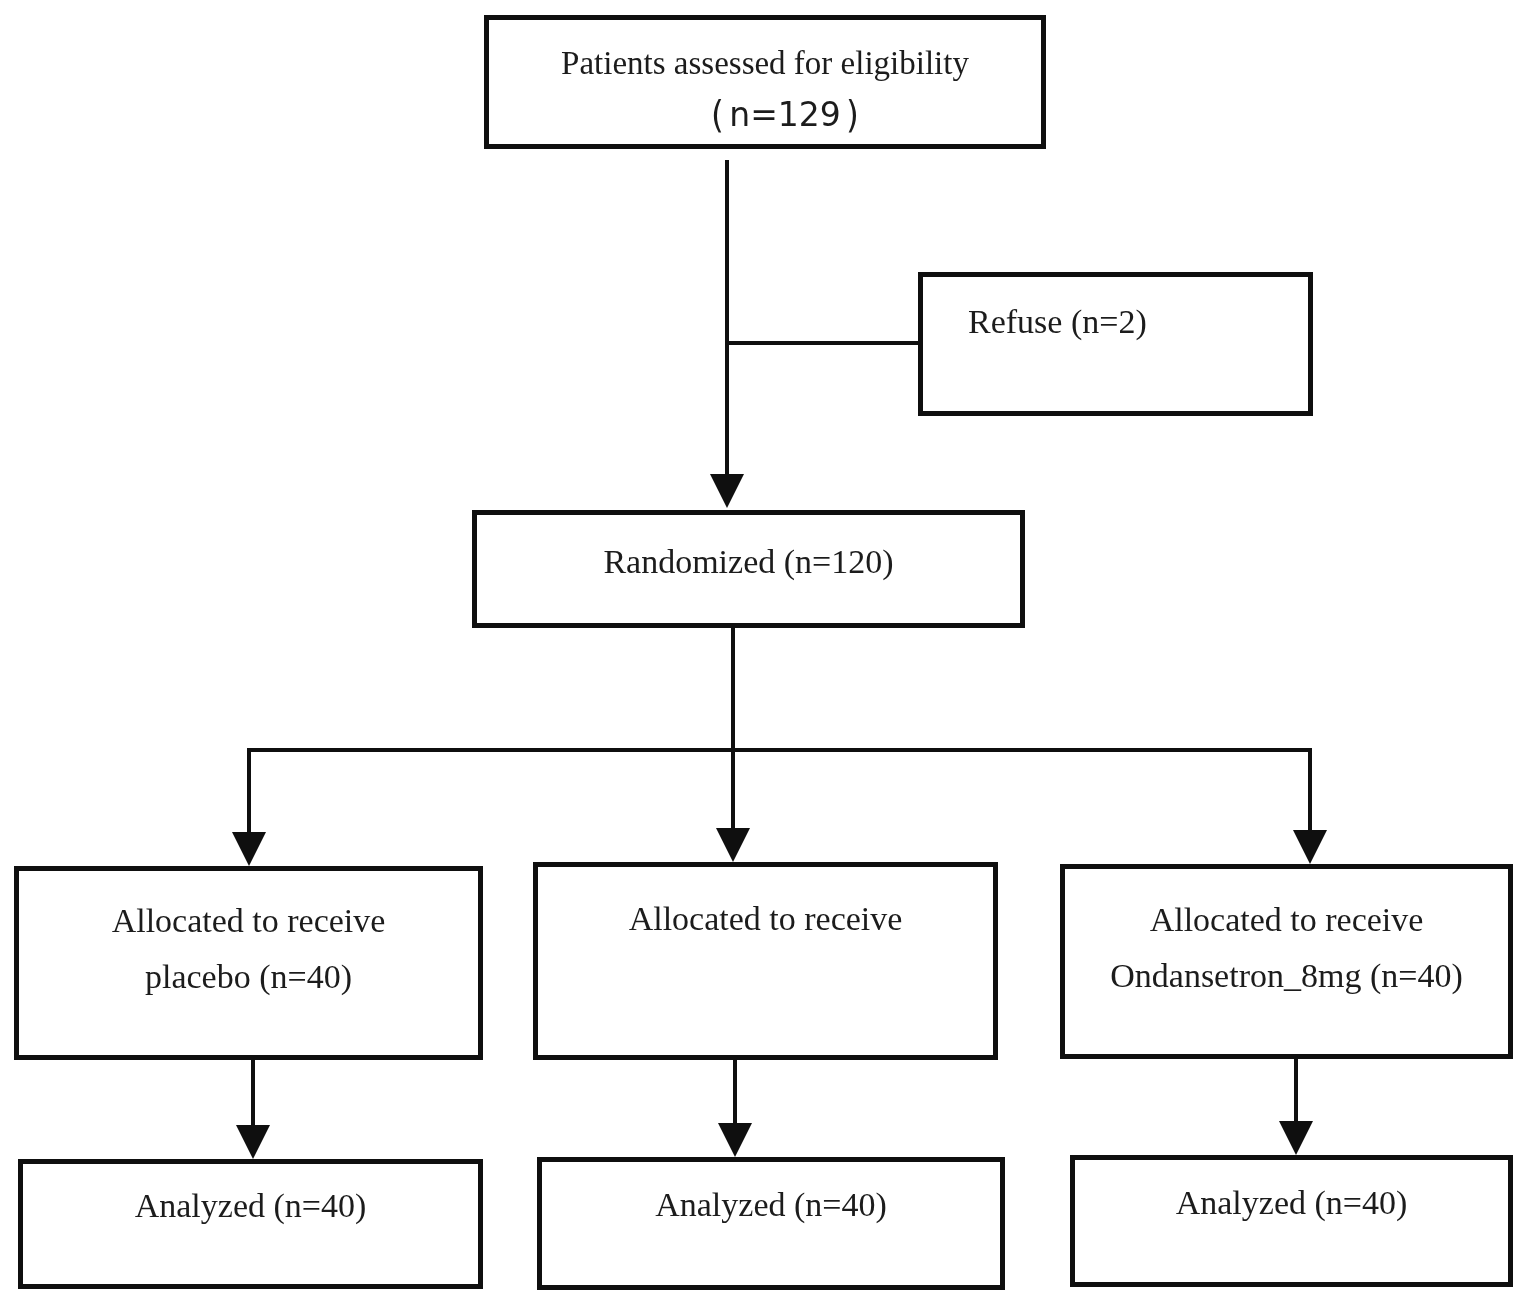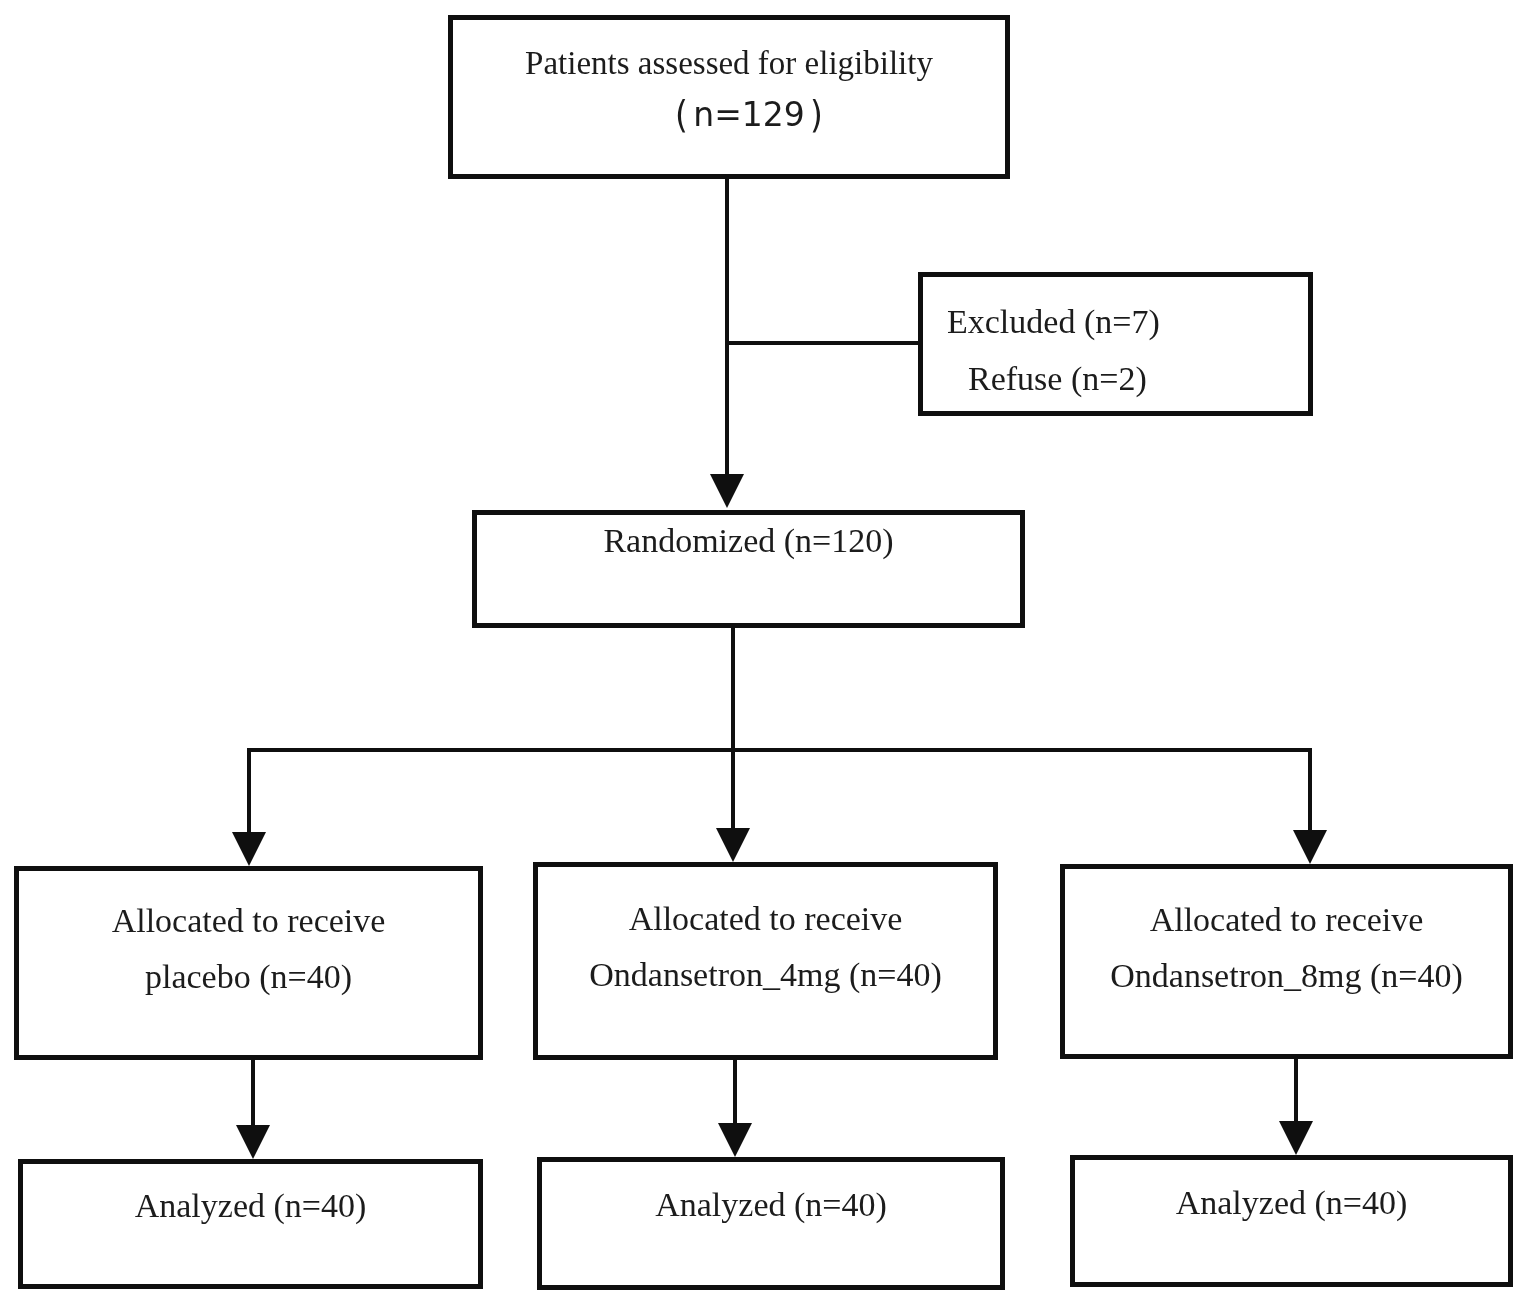--- a/index.html
+++ b/index.html
@@ -60,44 +60,42 @@
 
   <div class="vline" style="left:251px; top:1060px; width:4px; height:65px;"></div>
   <div class="arrow" style="left:236px; top:1125px;"></div>
 
   <div class="vline" style="left:733px; top:1060px; width:4px; height:63px;"></div>
   <div class="arrow" style="left:718px; top:1123px;"></div>
 
   <div class="vline" style="left:1294px; top:1059px; width:4px; height:62px;"></div>
   <div class="arrow" style="left:1279px; top:1121px;"></div>
 
-  <div class="box" style="left:448px; top:15px; width:562px; height:164px; padding-top:18px;">
+  <div class="box" style="left:484px; top:15px; width:562px; height:134px; padding-top:18px;">
     <div class="textline" style="font-size:33px; line-height:50px;">Patients assessed for eligibility</div>
     <div class="textline sansline" style="line-height:54px;">
       <span class="paren">(</span><span>n=129</span><span class="paren">)</span>
     </div>
   </div>
 
   <div class="box" style="left:918px; top:272px; width:395px; height:144px; text-align:left; padding:16px 0 0 24px;">
-    <div class="textline" style="line-height:57px;">Excluded (n=7)</div>
     <div class="textline" style="line-height:57px;margin-left:21px;">Refuse (n=2)</div>
   </div>
 
-  <div class="box" style="left:472px; top:510px; width:553px; height:118px; padding-top:4px;">
+  <div class="box" style="left:472px; top:510px; width:553px; height:118px; padding-top:25px;">
     <div class="textline" style="line-height:43px;">Randomized (n=120)</div>
   </div>
 
   <div class="box" style="left:14px; top:866px; width:469px; height:194px; padding-top:22px;">
     <div class="textline" style="line-height:56px;">Allocated to receive</div>
     <div class="textline" style="line-height:56px;">placebo (n=40)</div>
   </div>
 
   <div class="box" style="left:533px; top:862px; width:465px; height:198px; padding-top:24px;">
     <div class="textline" style="line-height:56px;">Allocated to receive</div>
-    <div class="textline" style="line-height:56px;">Ondansetron_4mg (n=40)</div>
   </div>
 
   <div class="box" style="left:1060px; top:864px; width:453px; height:195px; padding-top:23px;">
     <div class="textline" style="line-height:56px;">Allocated to receive</div>
     <div class="textline" style="line-height:56px;">Ondansetron_8mg (n=40)</div>
   </div>
 
   <div class="box" style="left:18px; top:1159px; width:465px; height:130px; padding-top:19px;">
     <div class="textline" style="line-height:46px;">Analyzed (n=40)</div>
   </div>

